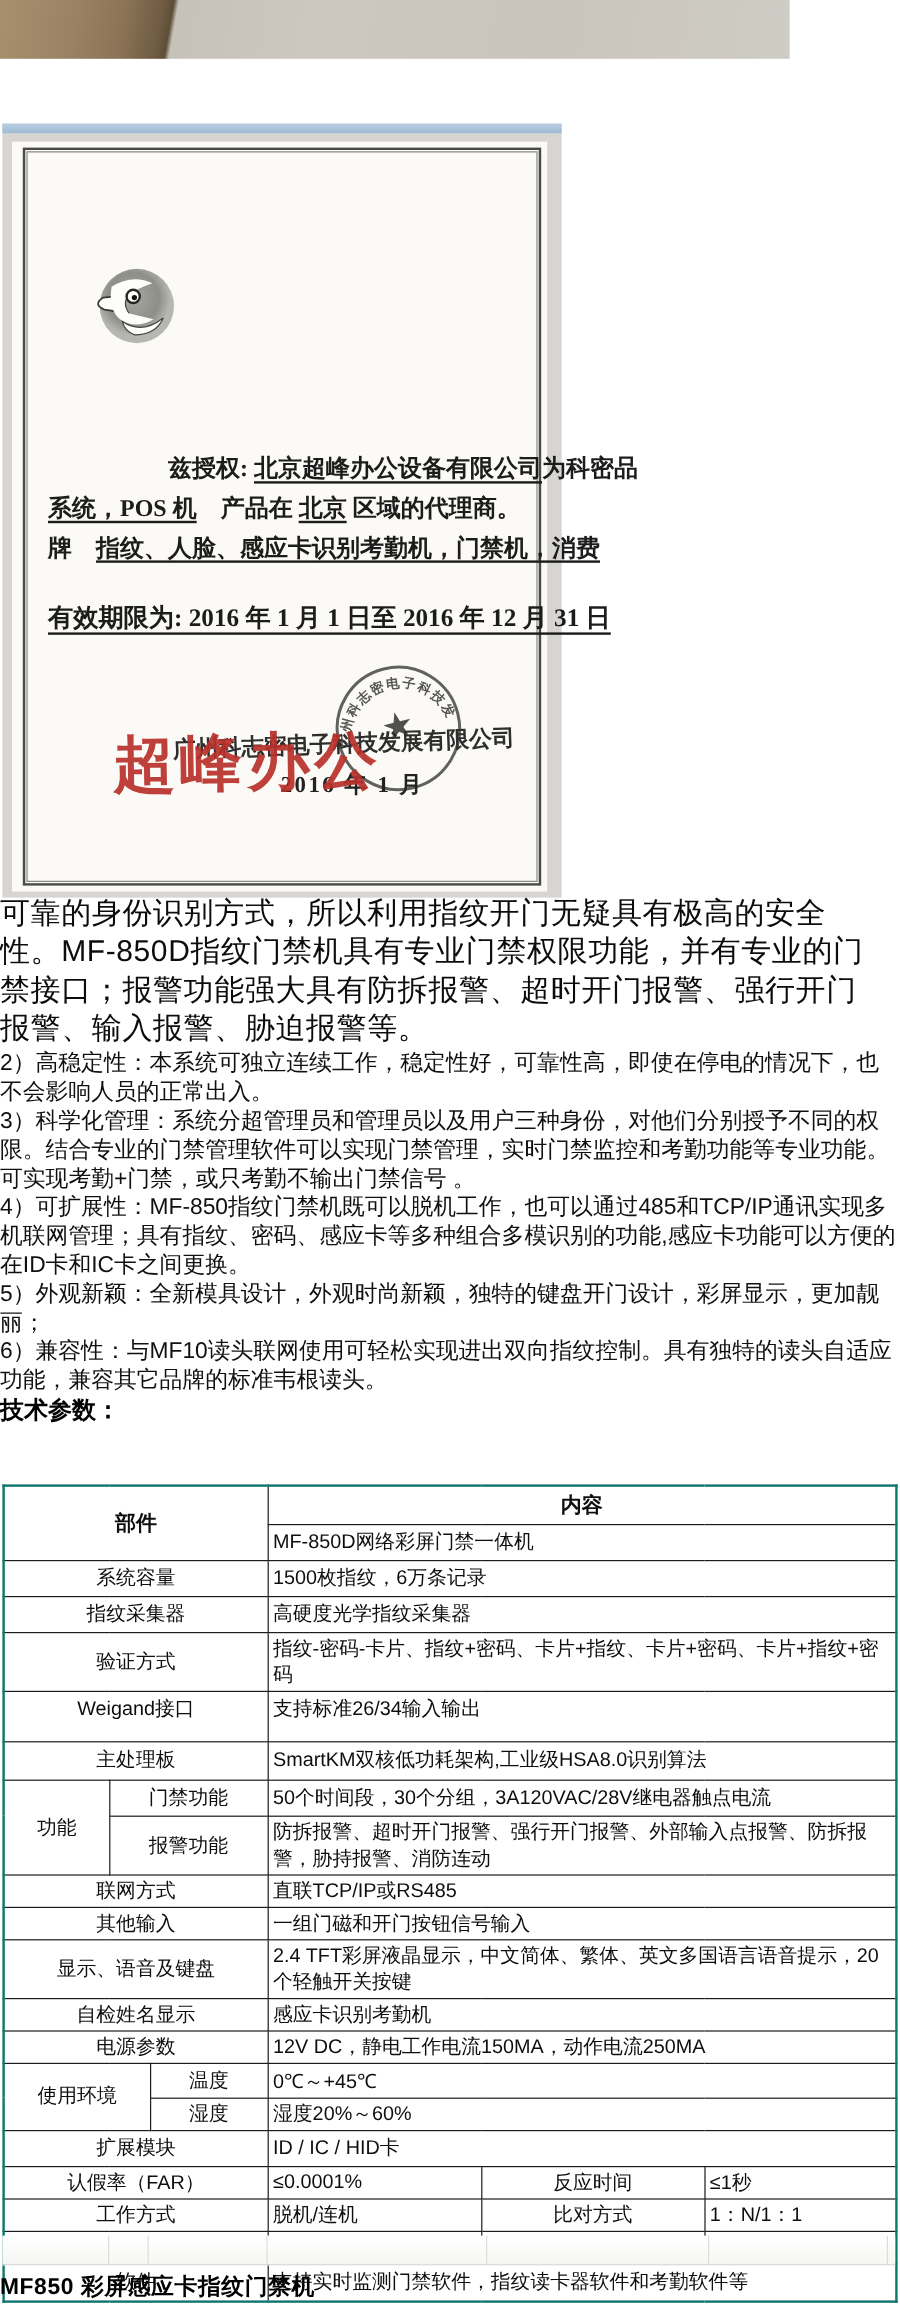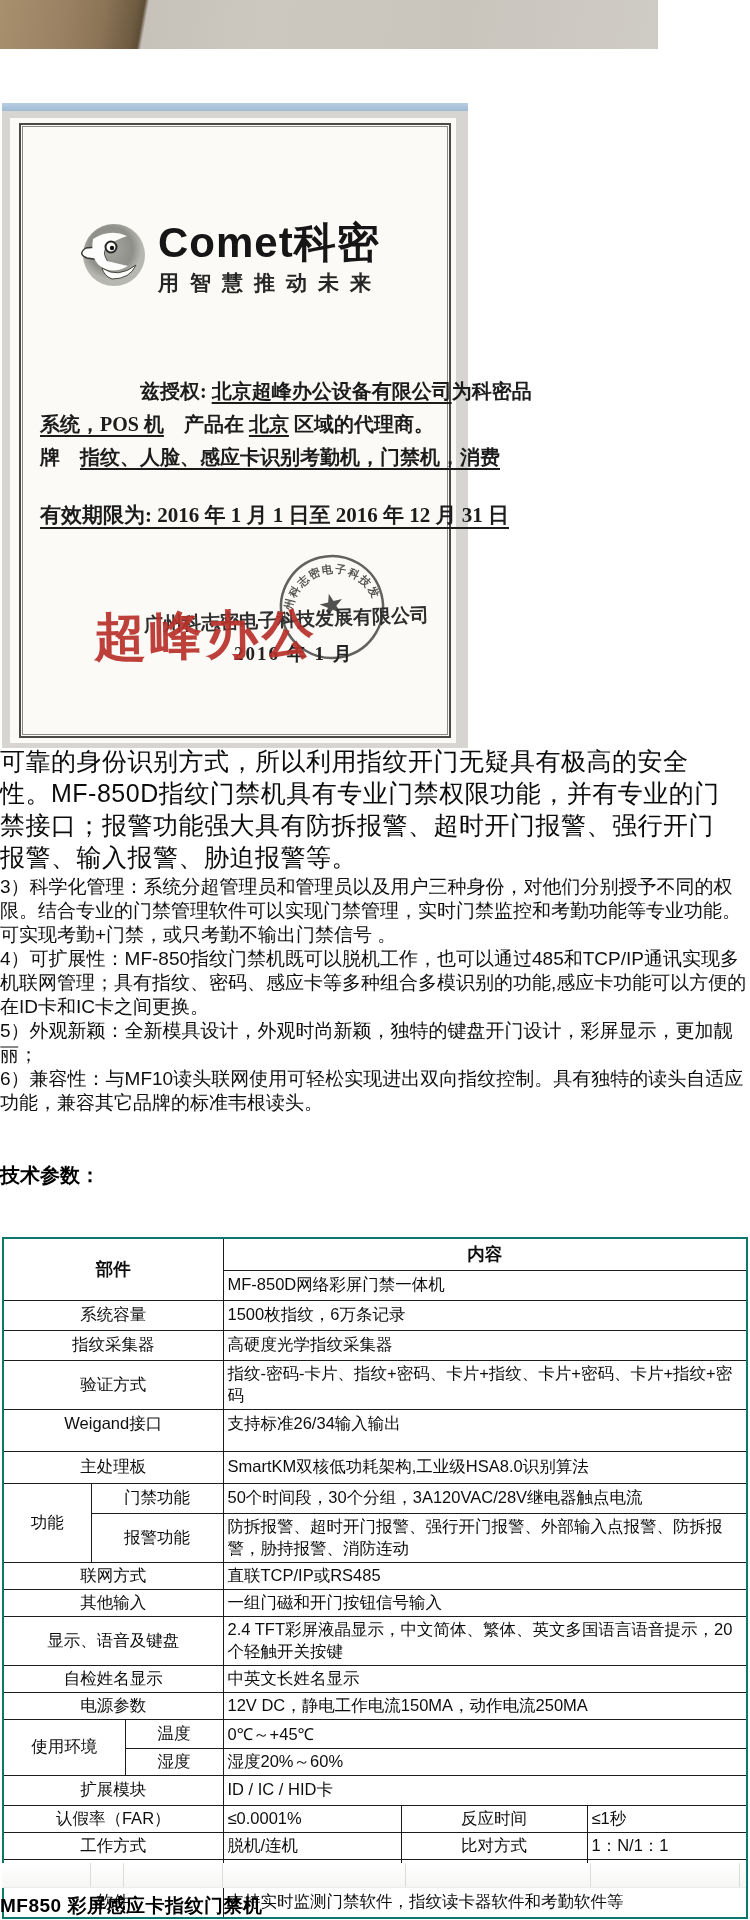--- a/index.html
+++ b/index.html
@@ -114,24 +114,20 @@
               </radialGradient>
             </defs>
             <circle cx="34" cy="34" r="31" fill="url(#eg)"></circle>
             <path d="M6,27 Q-3,33 7,37 L27,40 Q21,31 27,25 Z" fill="#fdfdfb" stroke="#3a3a38" stroke-width="1.5"></path>
             <path d="M13,18 Q30,7 47,15 Q35,19 27,25 Q21,31 27,40 L48,45 Q33,54 20,45 Q10,37 13,18" fill="#fdfdfb"></path>
             <circle cx="31" cy="26" r="5.5" fill="#fff" stroke="#262624" stroke-width="2"></circle>
             <circle cx="32" cy="27" r="2.2" fill="#111"></circle>
             <path d="M22,47 Q38,58 56,44 Q50,58 32,58 Q24,55 22,47 Z" fill="#fdfdfb" stroke="#44443f" stroke-width="1"></path>
           </svg>
         </span>
-        <span class="logo-text">
-          <span class="logo-brand"><span>Comet</span><span class="cn">科密</span></span>
-          <div class="logo-tagline">用智慧推动未来</div>
-        </span>
       </div>
 
       <div class="auth-block">
         <div class="auth-line first">
           <span>兹授权: </span><span class="u">北京超峰办公设备有限公司</span><span>为科密品</span>
         </div>
         <div class="auth-line">
           <span class="u">系统，POS 机</span><span>　产品在 </span><span class="u">北京</span><span> 区域的代理商。</span>
         </div>
         <div class="auth-line">
@@ -156,20 +152,21 @@
 
       <div class="cert-company">广州科志密电子科技发展有限公司</div>
       <div class="cert-date">2016 年 1 月</div>
       <div class="cert-watermark">超峰办公</div>
     </div>
   </div>
 
   <div class="lead">可靠的身份识别方式，所以利用指纹开门无疑具有极高的安全性。MF-850D指纹门禁机具有专业门禁权限功能，并有专业的门禁接口；报警功能强大具有防拆报警、超时开门报警、强行开门报警、输入报警、胁迫报警等。</div>
 
   <div class="points">
+    <p>2）高稳定性：本系统可独立连续工作，稳定性好，可靠性高，即使在停电的情况下，也不会影响人员的正常出入。</p>
     <p>3）科学化管理：系统分超管理员和管理员以及用户三种身份，对他们分别授予不同的权限。结合专业的门禁管理软件可以实现门禁管理，实时门禁监控和考勤功能等专业功能。可实现考勤+门禁，或只考勤不输出门禁信号 。</p>
     <p>4）可扩展性：MF-850指纹门禁机既可以脱机工作，也可以通过485和TCP/IP通讯实现多机联网管理；具有指纹、密码、感应卡等多种组合多模识别的功能,感应卡功能可以方便的在ID卡和IC卡之间更换。</p>
     <p>5）外观新颖：全新模具设计，外观时尚新颖，独特的键盘开门设计，彩屏显示，更加靓丽；</p>
     <p>6）兼容性：与MF10读头联网使用可轻松实现进出双向指纹控制。具有独特的读头自适应功能，兼容其它品牌的标准韦根读头。</p>
   </div>
 
   <div class="specs-heading">技术参数：</div>
 
   <table class="spec">
     <colgroup>
@@ -224,21 +221,21 @@
       <tr class="rh">
         <td class="lbl" colspan="3">其他输入</td>
         <td class="val" colspan="3">一组门磁和开门按钮信号输入</td>
       </tr>
       <tr class="rh44">
         <td class="lbl" colspan="3">显示、语音及键盘</td>
         <td class="val" colspan="3">2.4 TFT彩屏液晶显示，中文简体、繁体、英文多国语言语音提示，20个轻触开关按键</td>
       </tr>
       <tr class="rh">
         <td class="lbl" colspan="3">自检姓名显示</td>
-        <td class="val" colspan="3">中英文长姓名显示</td>
+        <td class="val" colspan="3">感应卡识别考勤机</td>
       </tr>
       <tr class="rh">
         <td class="lbl" colspan="3">电源参数</td>
         <td class="val" colspan="3">12V DC，静电工作电流150MA，动作电流250MA</td>
       </tr>
       <tr class="rh">
         <td class="lbl" colspan="2" rowspan="2">使用环境</td>
         <td class="lbl">温度</td>
         <td class="val" colspan="3">0℃～+45℃</td>
       </tr>

